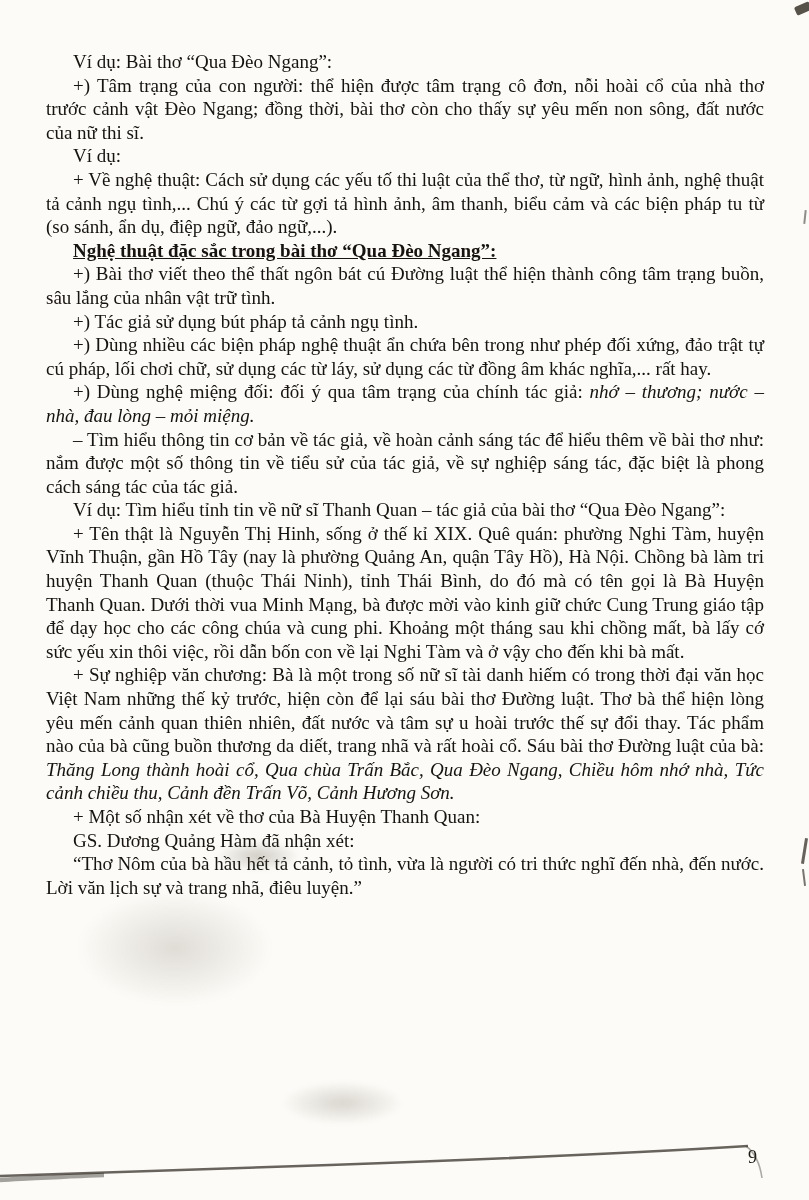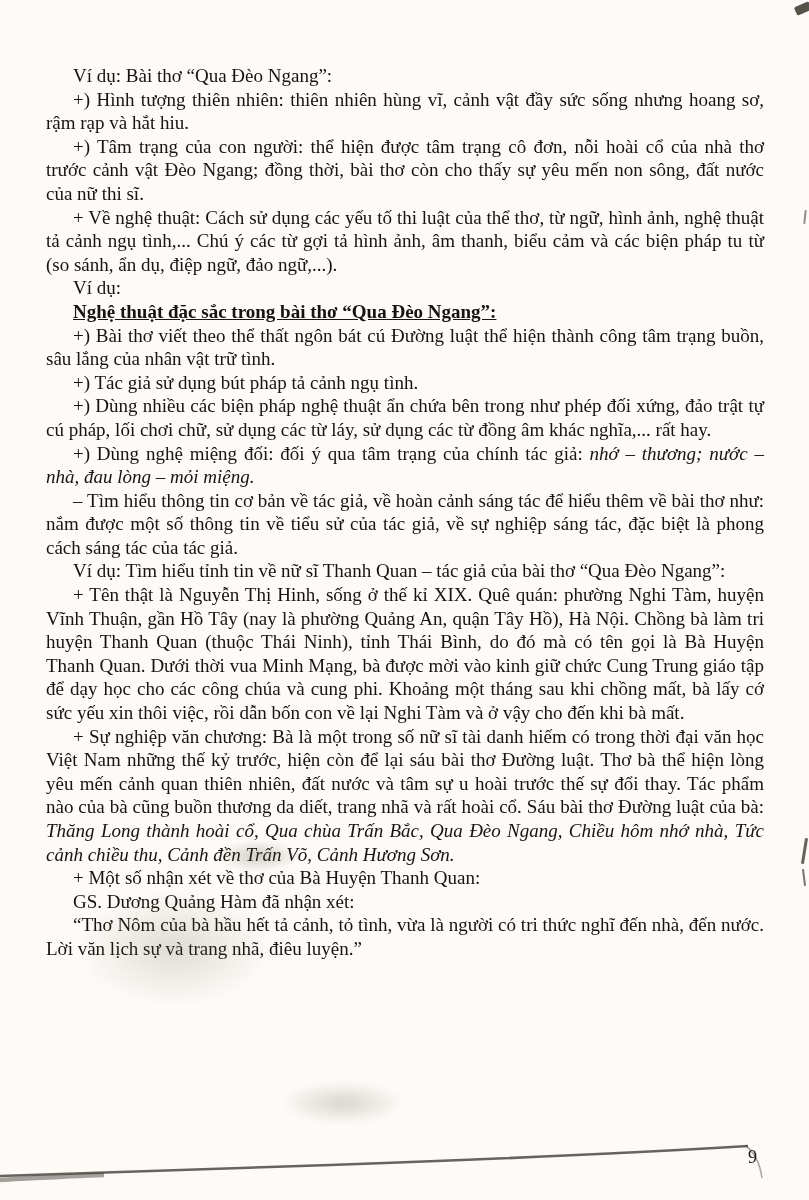--- a/index.html
+++ b/index.html
@@ -8,21 +8,21 @@
     height: 1200px;
     position: relative;
     overflow: hidden;
     background: #fcfbf7;
     font-family: "Liberation Serif", "DejaVu Serif", serif;
     color: #17140f;
   }
   .page-body {
     position: absolute;
     left: 46px;
-    top: 64px;
+    top: 50px;
     width: 718px;
   }
   .para {
     margin: 0;
     font-size: 19px;
     line-height: 23.6px;
     text-align: justify;
     text-indent: 27px;
   }
   .seg-bold { font-weight: bold; text-decoration: underline; }
@@ -38,24 +38,23 @@
     position: absolute;
     pointer-events: none;
   }
   .smudge { filter: blur(2px); }
 </style>
 </head>
 <body>
 
 <div class="page-body">
     <p class="para"><span>Ví dụ: Bài thơ “Qua Đèo Ngang”:</span></p>
-    <p class="para"><span>+) Hình tượng thiên nhiên: thiên nhiên hùng vĩ, cảnh vật đầy sức sống nhưng hoang sơ, rậm rạp và hắt hiu.</span></p>
     <p class="para"><span>+) Tâm trạng của con người: thể hiện được tâm trạng cô đơn, nỗi hoài cổ của nhà thơ trước cảnh vật Đèo Ngang; đồng thời, bài thơ còn cho thấy sự yêu mến non sông, đất nước của nữ thi sĩ.</span></p>
+    <p class="para"><span>Ví dụ:</span></p>
     <p class="para"><span>+ Về nghệ thuật: Cách sử dụng các yếu tố thi luật của thể thơ, từ ngữ, hình ảnh, nghệ thuật tả cảnh ngụ tình,... Chú ý các từ gợi tả hình ảnh, âm thanh, biểu cảm và các biện pháp tu từ (so sánh, ẩn dụ, điệp ngữ, đảo ngữ,...).</span></p>
-    <p class="para"><span>Ví dụ:</span></p>
     <p class="para"><span class="seg-bold">Nghệ thuật đặc sắc trong bài thơ “Qua Đèo Ngang”:</span></p>
     <p class="para"><span>+) Bài thơ viết theo thể thất ngôn bát cú Đường luật thể hiện thành công tâm trạng buồn, sâu lắng của nhân vật trữ tình.</span></p>
     <p class="para"><span>+) Tác giả sử dụng bút pháp tả cảnh ngụ tình.</span></p>
     <p class="para"><span>+) Dùng nhiều các biện pháp nghệ thuật ẩn chứa bên trong như phép đối xứng, đảo trật tự cú pháp, lối chơi chữ, sử dụng các từ láy, sử dụng các từ đồng âm khác nghĩa,... rất hay.</span></p>
     <p class="para"><span>+) Dùng nghệ miệng đối: đối ý qua tâm trạng của chính tác giả: </span><span class="seg-italic">nhớ – thương; nước – nhà, đau lòng – mỏi miệng.</span></p>
     <p class="para"><span>– Tìm hiểu thông tin cơ bản về tác giả, về hoàn cảnh sáng tác để hiểu thêm về bài thơ như: nắm được một số thông tin về tiểu sử của tác giả, về sự nghiệp sáng tác, đặc biệt là phong cách sáng tác của tác giả.</span></p>
     <p class="para"><span>Ví dụ: Tìm hiểu tỉnh tin về nữ sĩ Thanh Quan – tác giả của bài thơ “Qua Đèo Ngang”:</span></p>
     <p class="para"><span>+ Tên thật là Nguyễn Thị Hinh, sống ở thế kỉ XIX. Quê quán: phường Nghi Tàm, huyện Vĩnh Thuận, gần Hồ Tây (nay là phường Quảng An, quận Tây Hồ), Hà Nội. Chồng bà làm tri huyện Thanh Quan (thuộc Thái Ninh), tỉnh Thái Bình, do đó mà có tên gọi là Bà Huyện Thanh Quan. Dưới thời vua Minh Mạng, bà được mời vào kinh giữ chức Cung Trung giáo tập để dạy học cho các công chúa và cung phi. Khoảng một tháng sau khi chồng mất, bà lấy cớ sức yếu xin thôi việc, rồi dẫn bốn con về lại Nghi Tàm và ở vậy cho đến khi bà mất.</span></p>
     <p class="para"><span>+ Sự nghiệp văn chương: Bà là một trong số nữ sĩ tài danh hiếm có trong thời đại văn học Việt Nam những thế kỷ trước, hiện còn để lại sáu bài thơ Đường luật. Thơ bà thể hiện lòng yêu mến cảnh quan thiên nhiên, đất nước và tâm sự u hoài trước thế sự đổi thay. Tác phẩm nào của bà cũng buồn thương da diết, trang nhã và rất hoài cổ. Sáu bài thơ Đường luật của bà: </span><span class="seg-italic">Thăng Long thành hoài cổ, Qua chùa Trấn Bắc, Qua Đèo Ngang, Chiều hôm nhớ nhà, Tức cảnh chiều thu, Cảnh đền Trấn Võ, Cảnh Hương Sơn.</span></p>
     <p class="para"><span>+ Một số nhận xét về thơ của Bà Huyện Thanh Quan:</span></p>

